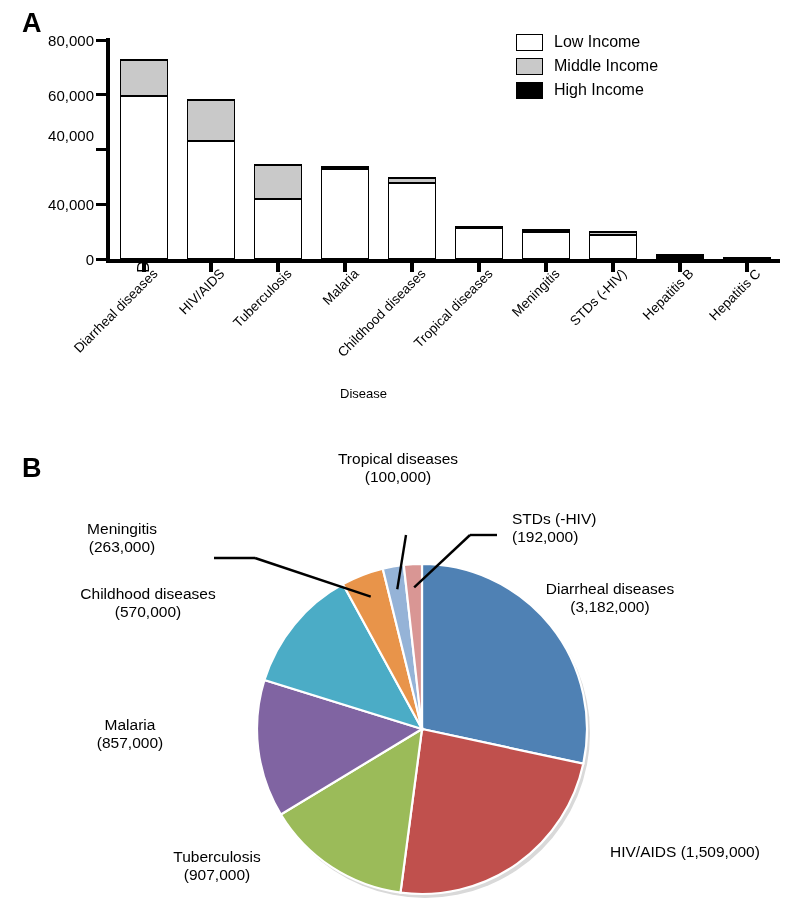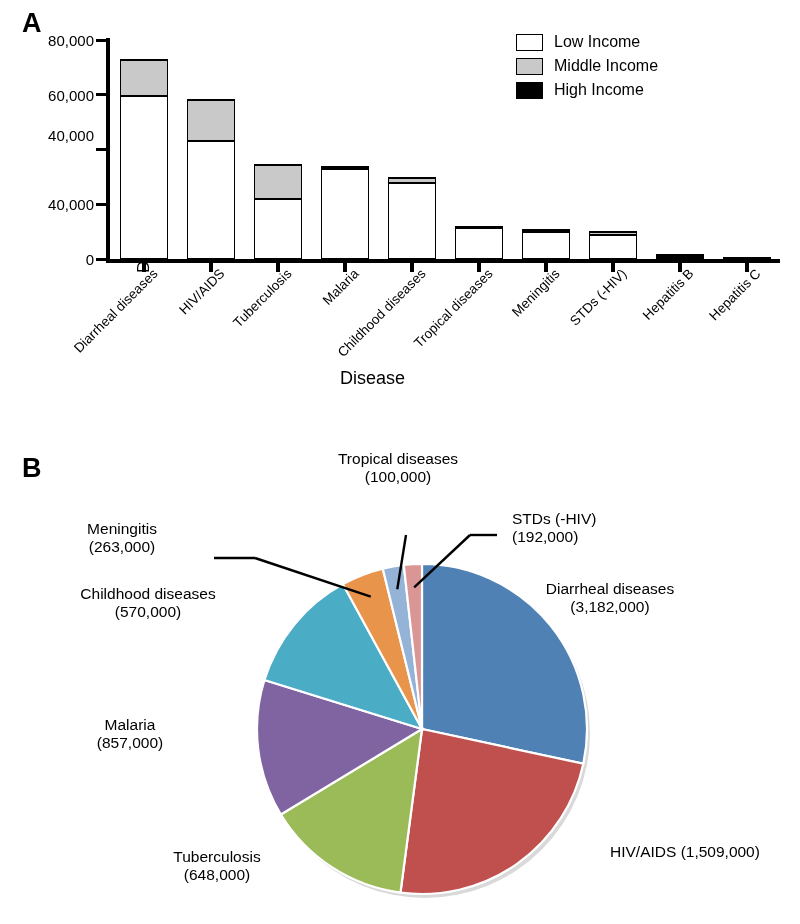--- a/index.html
+++ b/index.html
@@ -27,21 +27,21 @@
        border:1.6px solid #000;}
   .seg.low{background:#ffffff;}
   .seg.mid{background:#c9c9c9;}
   .seg.high{background:#000000;}
 
   .xlabel{position:absolute;top:266px;font-size:13.5px;white-space:nowrap;
           transform-origin:left top;transform:rotate(-45deg) translate(-100%,0);}
 
   #y-axis-title{position:absolute;left:-74px;top:150px;width:220px;text-align:center;
                 font-size:17px;transform:rotate(-90deg);}
-  #x-axis-title{position:absolute;left:340px;top:368px;font-size:18px;}
+  #x-axis-title{position:absolute;left:340px;top:386px;font-size:13px;}
 
   #legend{position:absolute;left:516px;top:33px;}
   .legend-row{display:flex;align-items:center;margin-bottom:6px;}
   .legend-swatch{width:27px;height:17px;border:1.7px solid #000;box-sizing:border-box;
                  margin-right:11px;}
   .legend-label{font-size:16px;}
 
   
   #panel-b{position:absolute;left:0;top:430px;width:800px;height:494px;}
   #pie-wrap{position:absolute;left:0;top:0;width:800px;height:494px;}
@@ -183,20 +183,20 @@
         <path d="M 422 299 L 403.79468100278444 135.00741980135314 A 165 165 0 0 1 421.99999999999994 134 Z" fill="#d99694" stroke="#ffffff" stroke-width="2.2"></path>
         <polyline points="370.728282731558,166.6866559702123 255,128" fill="none" stroke="#000" stroke-width="2.4"></polyline>
         <polyline points="397.2635321847429,159.27270431291976 406,105" fill="none" stroke="#000" stroke-width="2.4"></polyline>
         <polyline points="414.15973635525154,157.31676081490502 470,105" fill="none" stroke="#000" stroke-width="2.4"></polyline>
         <polyline points="214,128 255,128" fill="none" stroke="#000" stroke-width="2.4"></polyline>
         <polyline points="470,105 497,105" fill="none" stroke="#000" stroke-width="2.4"></polyline>
       </svg></div>
   <div id="pie-labels-host">
       <div class="pie-label center" style="left: 610px; top: 150px; transform: translateX(-50%);"><div>Diarrheal diseases</div><div>(3,182,000)</div></div>
       <div class="pie-label" style="left: 610px; top: 413px;"><div>HIV/AIDS (1,509,000)</div></div>
-      <div class="pie-label center" style="left: 217px; top: 418px; transform: translateX(-50%);"><div>Tuberculosis</div><div>(648,000)</div></div>
+      <div class="pie-label center" style="left: 217px; top: 418px; transform: translateX(-50%);"><div>Tuberculosis</div><div>(907,000)</div></div>
       <div class="pie-label center" style="left: 130px; top: 286px; transform: translateX(-50%);"><div>Malaria</div><div>(857,000)</div></div>
       <div class="pie-label center" style="left: 148px; top: 155px; transform: translateX(-50%);"><div>Childhood diseases</div><div>(570,000)</div></div>
       <div class="pie-label center" style="left: 122px; top: 90px; transform: translateX(-50%);"><div>Meningitis</div><div>(263,000)</div></div>
       <div class="pie-label center" style="left: 398px; top: 20px; transform: translateX(-50%);"><div>Tropical diseases</div><div>(100,000)</div></div>
       <div class="pie-label" style="left: 512px; top: 80px;"><div>STDs (-HIV)</div><div>(192,000)</div></div>
     </div>
 </div>
 
 </body></html>

